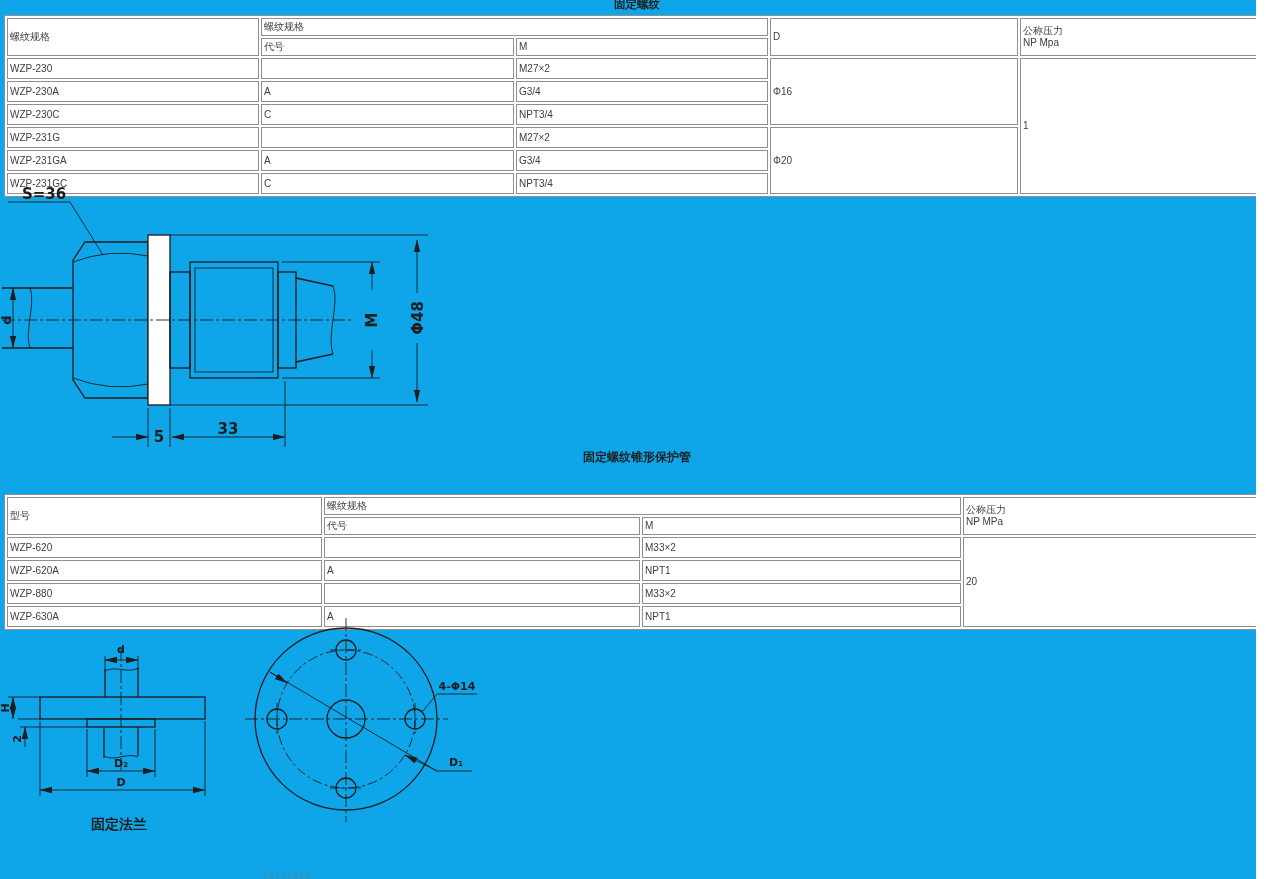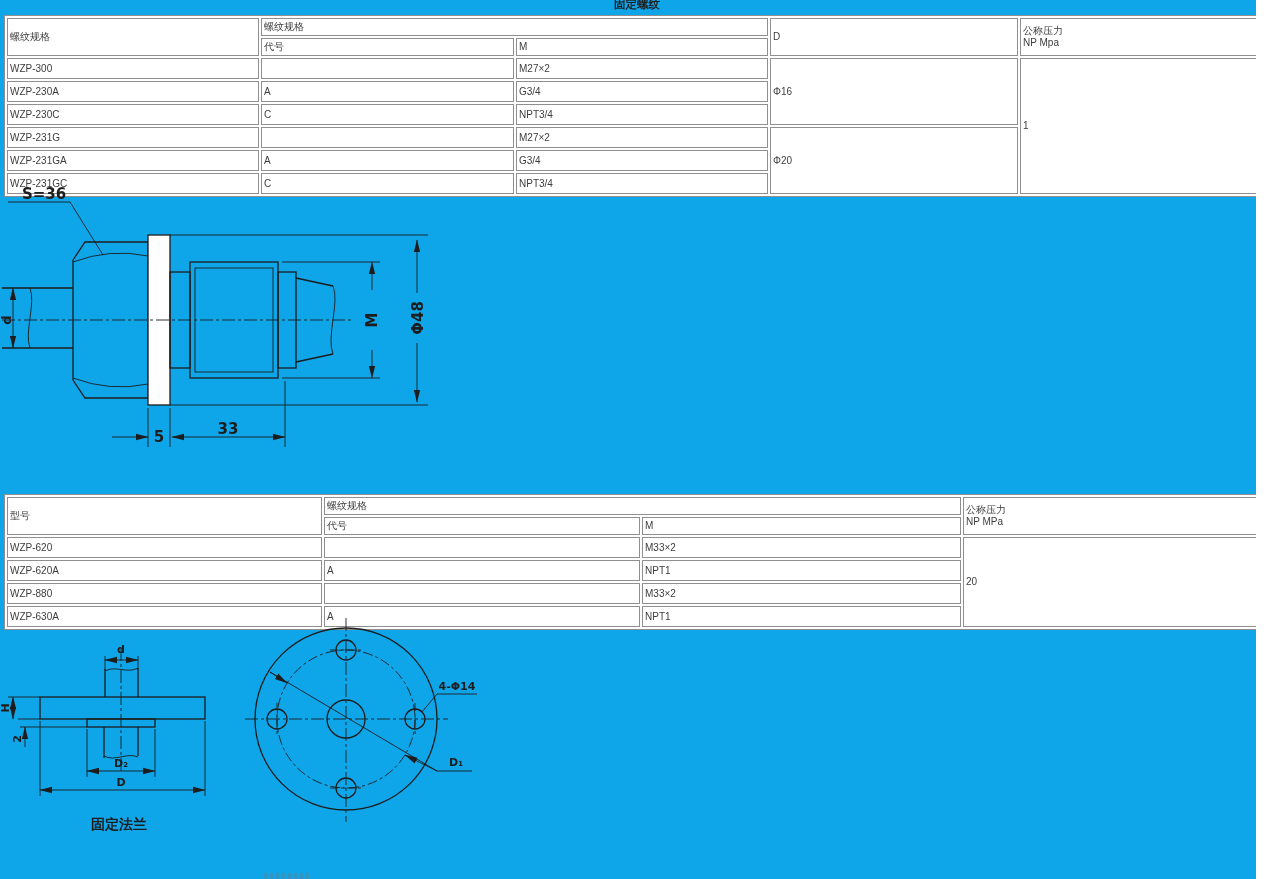--- a/index.html
+++ b/index.html
@@ -51,21 +51,21 @@
             <span>公称压力</span><br>
             <span>NP Mpa</span>
           </div>
         </td>
       </tr>
       <tr class="h">
         <td>代号</td>
         <td>M</td>
       </tr>
       <tr class="r">
-        <td>WZP-300</td>
+        <td>WZP-230</td>
         <td></td>
         <td>M27×2</td>
         <td rowspan="3">Φ16</td>
         <td rowspan="6">1</td>
       </tr>
       <tr class="r">
         <td>WZP-230A</td>
         <td>A</td>
         <td>G3/4</td>
       </tr>
@@ -162,20 +162,21 @@
       <line x1="148" y1="223" x2="148" y2="262" class="thin"></line>
       <line x1="170" y1="223" x2="170" y2="262" class="thin"></line>
       <line x1="285" y1="196" x2="285" y2="262" class="thin"></line>
       <line x1="112" y1="252" x2="148" y2="252" class="thin" marker-end="url(#ar1)"></line>
       <text x="159" y="257" text-anchor="middle" class="lbl">5</text>
       <line x1="172" y1="252" x2="285" y2="252" class="thin" marker-start="url(#ar1)" marker-end="url(#ar1)"></line>
       <text x="228" y="249" text-anchor="middle" class="lbl">33</text>
     </g>
   </svg>
 
+  <div class="sec-title" style="top:449px;font-size:12px;">固定螺纹锥形保护管</div>
 
   <table class="spec" style="top:494px;">
     <colgroup>
       <col style="width:315px">
         <col style="width:316px">
         <col style="width:319px">
         <col>
     </colgroup>
     <tbody>
       <tr class="h">

